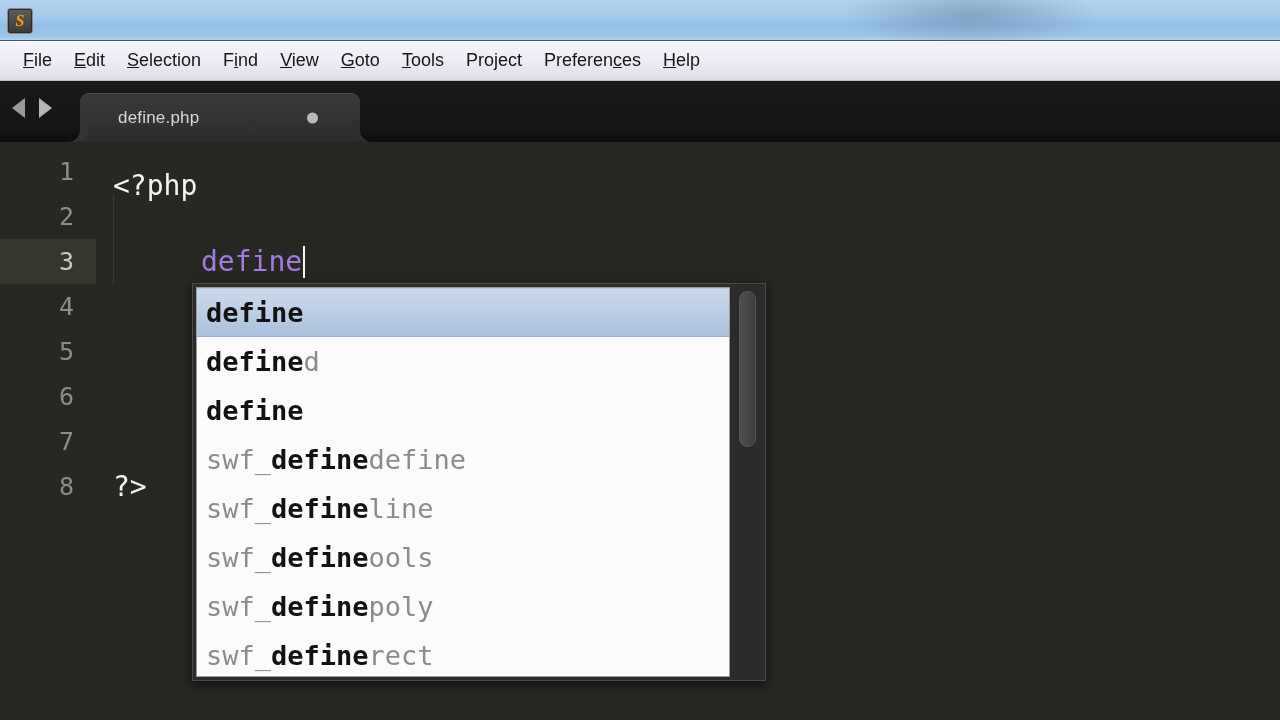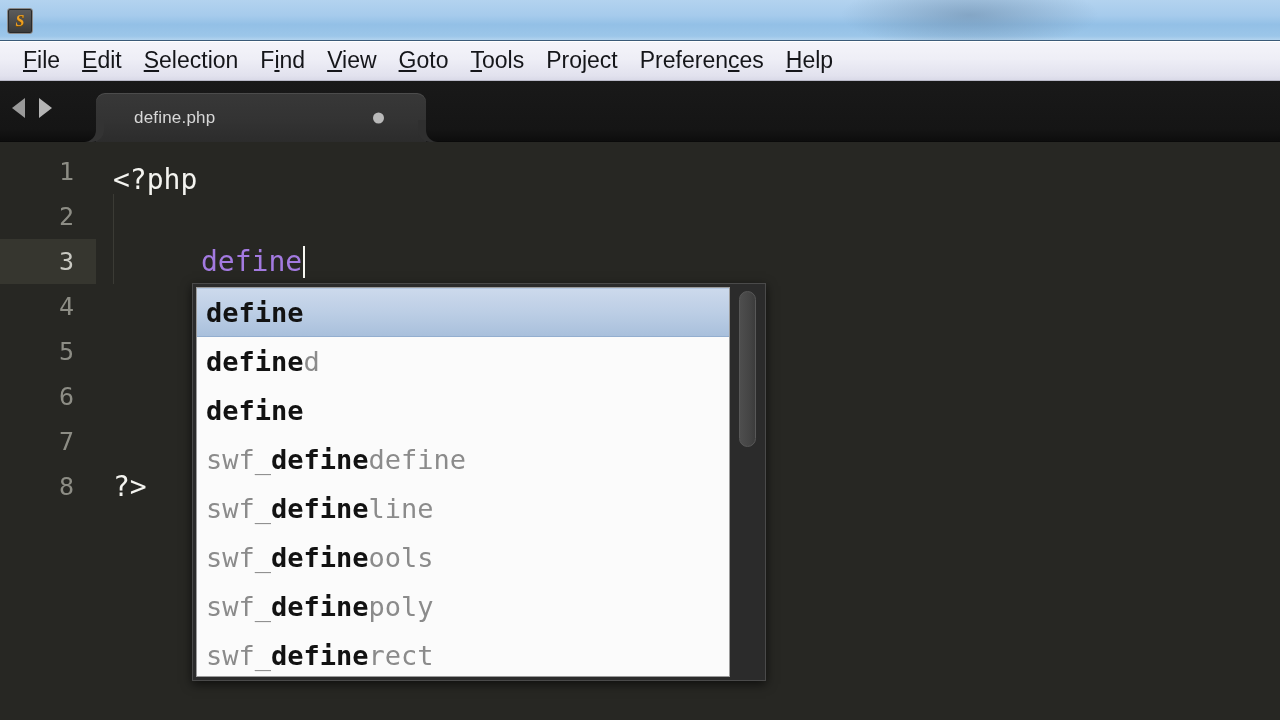--- a/index.html
+++ b/index.html
@@ -82,21 +82,21 @@
     width: 1280px; height: 40px;
     background: linear-gradient(to bottom, #f4f4fa 0%, #eeeef6 45%, #e2e2ee 88%, #dadae8 100%);
     border-top: 1px solid #ffffff;
     border-bottom: 1px solid #b9b9c8;
     display: flex;
     align-items: center;
     box-sizing: border-box;
     padding-left: 12px;
   }
   .menu-item {
-    font-size: 23px;
+    font-size: 18px;
     color: #15161a;
     padding: 3px 11px 4px 11px;
     white-space: nowrap;
     cursor: default;
   }
   .menu-item .acc { text-decoration: underline; }
 
   
   .tabbar {
     position: absolute;
@@ -118,29 +118,28 @@
     border-top: 10px solid transparent;
     border-bottom: 10px solid transparent;
     cursor: default;
   }
   .arrow-left  { border-right: 13px solid #9a9a9a; }
   .arrow-right { border-left: 13px solid #b5b5b5; }
 
   .tab {
     position: absolute;
     left: 80px; top: 12px;
-    width: 330px; height: 49px;
+    width: 280px; height: 49px;
     background: linear-gradient(to bottom, #383838 0%, #333333 55%, #2c2c2c 100%);
     border-top-left-radius: 9px;
     border-top-right-radius: 9px;
     box-shadow: inset 0 1px 0 rgba(255,255,255,0.10);
     box-sizing: border-box;
     display: flex;
     align-items: center;
-    margin-left: 16px;
   }
   .tab::before, .tab::after {
     content: "";
     position: absolute;
     bottom: 0;
     width: 22px; height: 22px;
     background: transparent;
   }
   .tab::before {
     left: -22px;
@@ -324,21 +323,21 @@
         <div class="gutter-line" style="top: 52px;">2</div>
         <div class="gutter-line active" style="top: 97px;">3</div>
         <div class="gutter-line" style="top: 142px;">4</div>
         <div class="gutter-line" style="top: 187px;">5</div>
         <div class="gutter-line" style="top: 232px;">6</div>
         <div class="gutter-line" style="top: 277px;">7</div>
         <div class="gutter-line" style="top: 322px;">8</div>
       </div>
     <div class="indent-guide" id="indent-guide" style="top: 52px; height: 90px;"></div>
     <div id="code-lines">
-        <div class="code-line" style="top: 9px; padding-left: 17px; align-items: flex-end;"><span class="tok-tag">&lt;?php</span></div>
+        <div class="code-line" style="top: 21px; padding-left: 17px;"><span class="tok-tag">&lt;?php</span></div>
         <div class="code-line" style="top: 52px; padding-left: 17px;"></div>
         <div class="code-line" style="top: 97px; padding-left: 105px;"><span class="tok-fn">define</span><span class="caret"></span></div>
         <div class="code-line" style="top: 142px; padding-left: 17px;"></div>
         <div class="code-line" style="top: 187px; padding-left: 17px;"></div>
         <div class="code-line" style="top: 232px; padding-left: 17px;"></div>
         <div class="code-line" style="top: 277px; padding-left: 17px;"></div>
         <div class="code-line" style="top: 322px; padding-left: 17px;"><span class="tok-tag">?&gt;</span></div>
       </div>
   </div>
 

